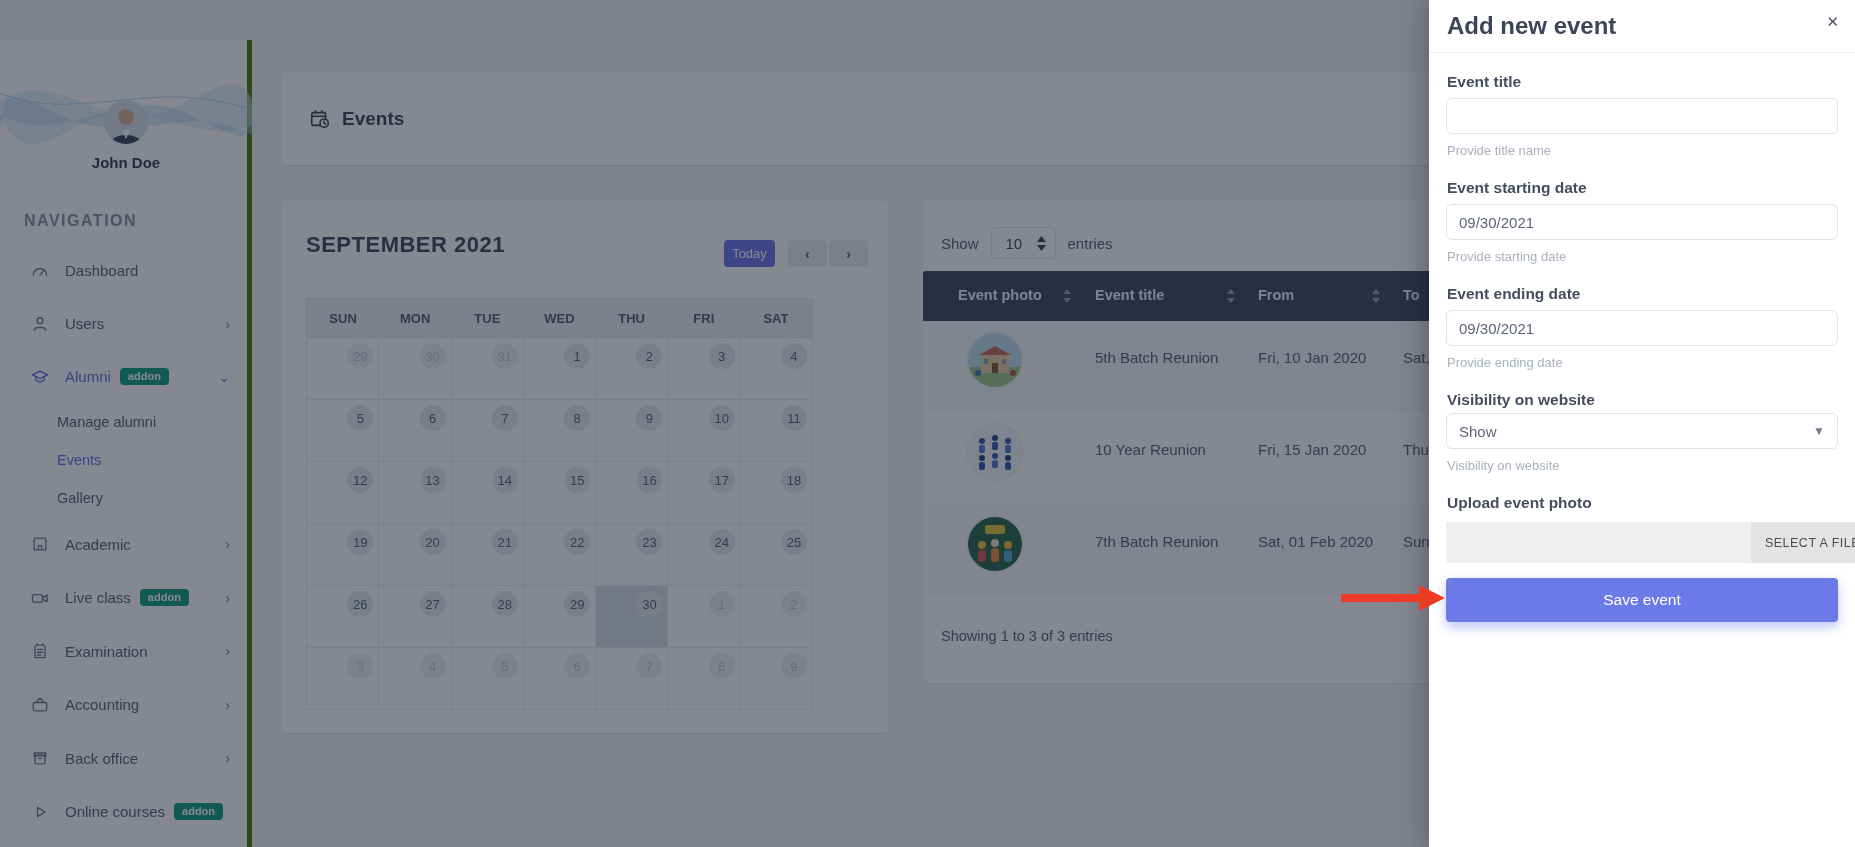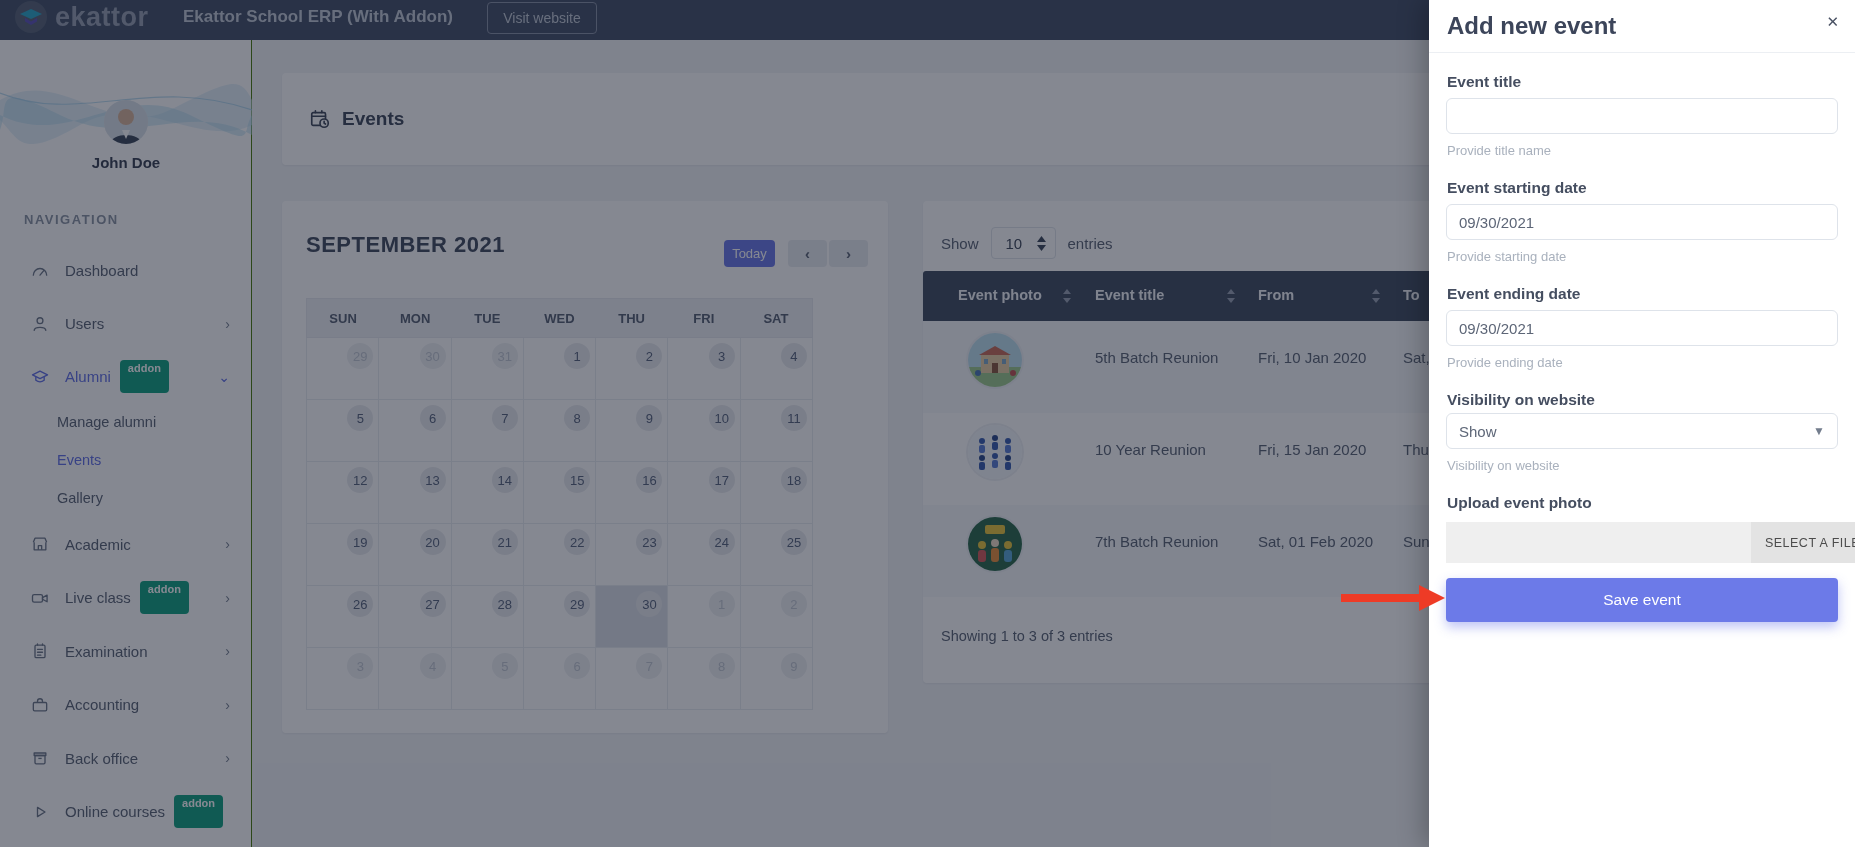--- a/index.html
+++ b/index.html
@@ -9,34 +9,34 @@
 
   
   .topbar { position:absolute; left:0; top:0; width:1855px; height:40px; background:#46536a; z-index:10; }
   .logo { position:absolute; left:14px; top:0px; display:flex; align-items:center; gap:7px; }
   .logo-text { font-size:27px; font-weight:bold; color:#98a1b3; letter-spacing:0.5px; }
   .app-title { position:absolute; left:183px; top:7px; font-size:17px; font-weight:bold; color:#c3cad6; }
   .visit-btn { position:absolute; left:487px; top:2px; width:110px; height:32px; border:1px solid #8b94a8;
     border-radius:4px; color:#c3cad6; font-size:14px; display:flex; align-items:center; justify-content:center; cursor:pointer; }
 
   
-  .sidebar { position:absolute; left:0; top:40px; width:252px; height:807px; background:#ffffff; border-right:1px solid #4d7c0f; z-index:5; }
+  .sidebar { position:absolute; left:0; top:40px; width:252px; height:807px; background:#ffffff; border-right:5px solid #4d7c0f; z-index:5; }
   .wave { position:absolute; left:0; top:15px; width:252px; height:110px; }
   .avatar { position:absolute; left:104px; top:60px; width:44px; height:44px; border-radius:50%; overflow:hidden; background:#e7ecf1; }
   .user-name { position:absolute; left:0; top:114px; width:252px; text-align:center; font-size:15px; font-weight:bold; color:#3b4355; }
-  .nav-label { position:absolute; left:24px; top:172px; font-size:13px; font-weight:bold; letter-spacing:1.5px; color:#8d96a5; }
+  .nav-label { position:absolute; left:24px; top:172px; font-size:16px; font-weight:bold; letter-spacing:1.5px; color:#8d96a5; }
   .nav { position:absolute; left:0; top:204px; width:252px; }
   .nav-item { position:relative; height:53px; display:flex; align-items:center; padding-left:30px; cursor:pointer; color:#5d6677; }
   .nav-item .nicon { width:20px; height:20px; color:#6e7889; flex:0 0 20px; }
   .nav-item .nlabel { margin-left:15px; font-size:15px; }
   .nav-item .chev { position:absolute; right:22px; font-size:14px; color:#7b8494; }
   .nav-item.active, .nav-item.active .nicon, .nav-item.active .chev { color:#6472e6; }
   .sub-item { height:38px; display:flex; align-items:center; padding-left:57px; font-size:14.5px; color:#5d6677; cursor:pointer; }
   .sub-item.active { color:#6472e6; }
-  .badge { margin-left:9px; background:#15a382; color:#fff; font-size:11px; font-weight:bold; padding:2px 8px 19px; border-radius:4px; }
+  .badge { margin-left:9px; background:#15a382; color:#fff; font-size:11px; font-weight:bold; padding:2px 8px 3px; border-radius:4px; }
 
   
   .card { position:absolute; background:#fff; border-radius:4px; box-shadow:0 1px 2px rgba(0,0,0,0.05); }
   .title-card { left:282px; top:73px; width:1540px; height:92px; }
   .page-title-row { position:absolute; left:27px; top:0; height:92px; display:flex; align-items:center; gap:11px; }
   .page-title-row svg { width:22px; height:22px; color:#414a5c; }
   .page-title { font-size:19px; font-weight:bold; color:#414a5c; }
 
   .cal-card { left:282px; top:201px; width:606px; height:532px;text-align:center; }
   .cal-month { position:absolute; left:24px; top:31px; font-size:22px; font-weight:bold; color:#454e60; letter-spacing:0.5px; }
@@ -97,32 +97,20 @@
   .arrow { position:absolute; left:1341px; top:585px; width:104px; height:26px; z-index:70; pointer-events:none; }
   .arrow .body { position:absolute; left:0; top:9px; width:78px; height:8px; background:#ee3b26; }
   .arrow .head { position:absolute; left:78px; top:0; width:0; height:0;
     border-left:26px solid #ee3b26; border-top:13px solid transparent; border-bottom:13px solid transparent; }
 </style>
 </head>
 <body>
 
 <div class="stage">
 
-  <div class="topbar">
-    <div class="logo">
-      <svg width="34" height="34" viewBox="0 0 34 34">
-        <circle cx="17" cy="17" r="16" fill="#5a6579"></circle>
-        <polygon points="6,14 17,9 28,14 17,19" fill="#2fa8c8"></polygon>
-        <path d="M11 18l6 3.5 6-3.5v3.5l-6 3.5-6-3.5z" fill="#5f55b8"></path>
-      </svg>
-      <span class="logo-text">ekattor</span>
-    </div>
-    <div class="app-title">Ekattor School ERP (With Addon)</div>
-    <div class="visit-btn">Visit website</div>
-  </div>
 
   <div class="sidebar">
     <svg class="wave" viewBox="0 0 252 110" preserveAspectRatio="none">
       <path d="M0 45 C60 10, 110 85, 170 55 S 240 20, 252 45 L252 70 C200 95, 140 35, 80 70 S 20 85, 0 65 Z" fill="#cfe6f4" opacity="0.55"></path>
       <path d="M0 60 C70 95, 120 25, 190 60 S 240 80, 252 60 L252 80 C190 45, 130 95, 60 60 S 10 50, 0 75 Z" fill="#a8d4ec" opacity="0.45"></path>
       <path d="M0 38 C80 70, 150 20, 252 55" stroke="#9fcde8" stroke-width="1.2" fill="none" opacity="0.7"></path>
     </svg>
     <div class="avatar">
       <svg width="44" height="44" viewBox="0 0 44 44">
         <rect width="44" height="44" fill="#dbe3ea"></rect>

